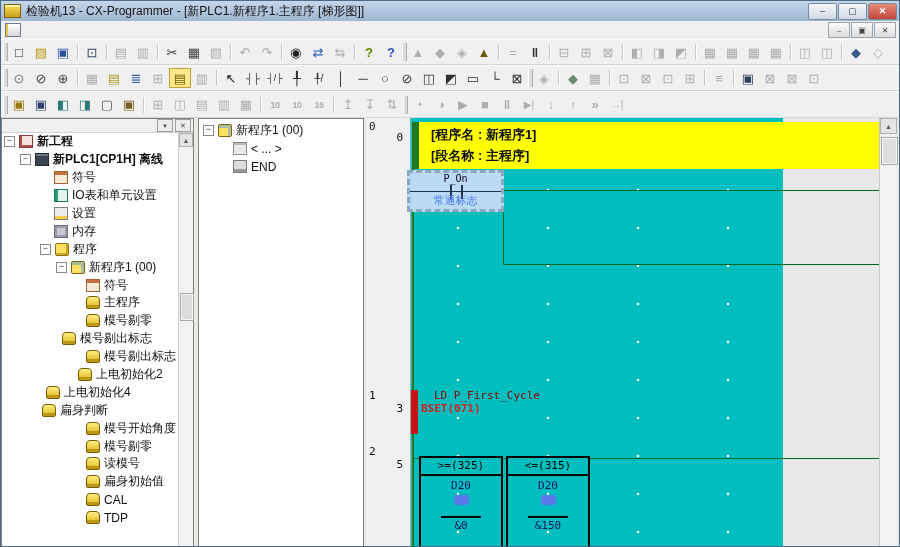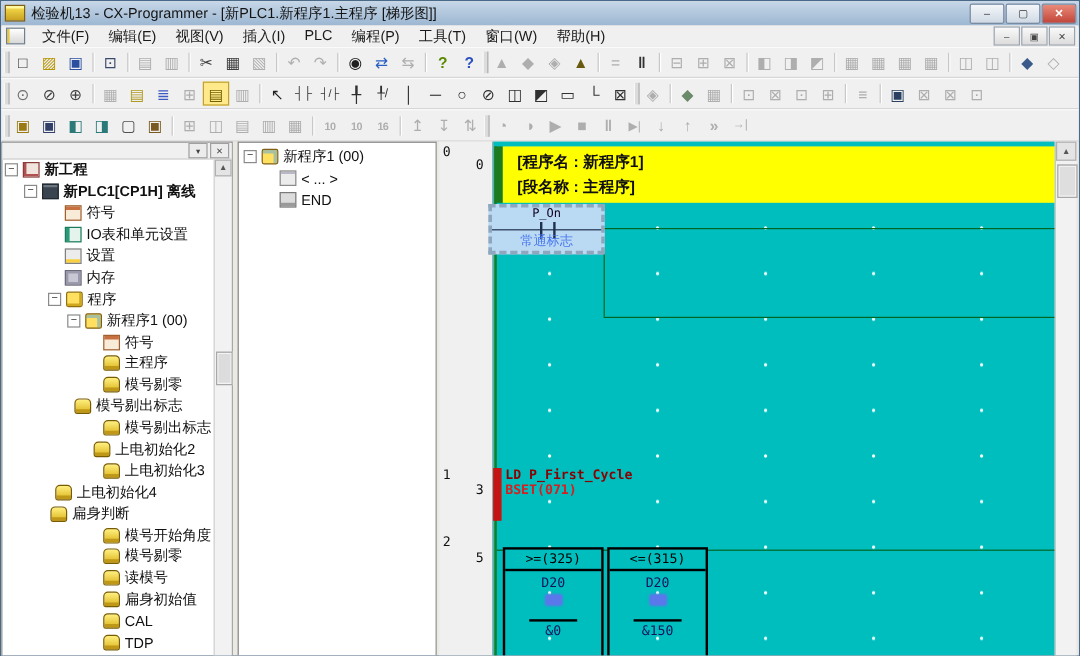--- a/index.html
+++ b/index.html
@@ -75,21 +75,21 @@
     border:1px solid #a8a8a8;box-shadow:inset 0 0 0 1px #f4f4f4;}
   .splitter{position:absolute;top:0;width:4px;height:430px;background:#ece9e2;}
   .midpanel{position:absolute;left:197px;top:0;width:166px;height:430px;background:#fff;
     border:1px solid #808080;box-sizing:border-box;}
   .midtree{position:absolute;left:2px;top:3px;width:160px;}
   
   .ladder{position:absolute;left:365px;top:0;width:535px;height:430px;background:#e8e8e8;}
   .lmargin{position:absolute;left:0;top:0;width:45px;height:430px;background:#f0f0f0;
     border-right:1px solid #a8a8a8;box-sizing:border-box;font-family:"DejaVu Sans Mono",monospace;}
   .rnum{position:absolute;font-size:11px;color:#111;}
-  .lcontent{position:absolute;left:45px;top:0;width:468px;height:430px;background:#00bebe;
+  .lcontent{position:absolute;left:45px;top:0;width:372px;height:430px;background:#00bebe;
     background-image:radial-gradient(circle,#f4ffff 1px,rgba(0,0,0,0) 1.7px);
     background-size:90px 38px;background-position:2px 15px;}
   .busline{position:absolute;left:1px;top:4px;width:2px;height:426px;background:#1e7a1e;}
   .commentbus{position:absolute;left:1px;top:4px;width:7px;height:47px;background:#1e7a1e;}
   .commentband{position:absolute;left:8px;top:4px;width:460px;height:47px;background:#ffff00;}
   .cline{position:absolute;left:12px;font-size:13px;font-weight:bold;color:#101010;white-space:nowrap;}
   .cell{position:absolute;left:-4px;top:52px;width:97px;height:42px;background:#bad9f2;
     border:3px dashed #8fa6bf;box-sizing:border-box;}
   .cell .clabel{position:absolute;left:0;right:0;top:0;text-align:center;
     font-family:"DejaVu Sans Mono",monospace;font-size:10px;color:#102;}
@@ -98,22 +98,22 @@
   .cell .ccomment{position:absolute;left:0;right:0;bottom:1px;text-align:center;font-size:11px;color:#4a78f0;}
   .wire{position:absolute;background:#062;}
   .blk{position:absolute;border:2px solid #000;width:80px;box-sizing:content-box;}
   .blk .bhead{height:16px;line-height:16px;text-align:center;border-bottom:2px solid #000;
     font-family:"DejaVu Sans Mono",monospace;font-size:11px;color:#000;}
   .blk .bop{margin-top:3px;text-align:center;font-family:"DejaVu Sans Mono",monospace;font-size:11px;color:#12125e;}
   .blk .bblob{width:13px;height:8px;margin:4px auto 0;background:#5a78ea;box-shadow:0 0 2px 1px #5a78ea;border-radius:1px;}
   .blk .bval{margin:12px auto 0;text-align:center;width:40px;border-top:2px solid #000;padding-top:1px;
     font-family:"DejaVu Sans Mono",monospace;font-size:11px;color:#12125e;}
   .err1{position:absolute;left:0;top:272px;width:7px;height:44px;background:#c41414;}
-  .mn1{position:absolute;left:10px;top:271px;font-family:"DejaVu Sans Mono",monospace;
-    font-size:11px;font-weight:bold;color:#8b0000;white-space:nowrap;text-align:right;}
+  .mn1{position:absolute;left:23px;top:271px;font-family:"DejaVu Sans Mono",monospace;
+    font-size:11px;font-weight:normal;color:#8b0000;white-space:nowrap;text-align:right;}
   .mn2{position:absolute;left:10px;top:284px;font-family:"DejaVu Sans Mono",monospace;
     font-size:11px;font-weight:bold;color:#d42020;white-space:nowrap;}
   .vscroll{position:absolute;left:513px;top:0;width:17px;height:430px;background:#f2f2f2;border-left:1px solid #c8c8c8;}
   .vscroll .sbtn{width:17px;height:16px;}
   .vthumb{position:absolute;left:1px;top:19px;width:15px;height:26px;background:#dedede;
     border:1px solid #a8a8a8;box-shadow:inset 0 0 0 1px #f6f6f6;}
 </style>
 </head>
 <body>
 
@@ -124,32 +124,20 @@
     <div class="title-text">检验机13 - CX-Programmer - [新PLC1.新程序1.主程序 [梯形图]]</div>
     <div class="winbtns">
       <div class="wbtn">–</div>
       <div class="wbtn">▢</div>
       <div class="wbtn close">✕</div>
     </div>
   </div>
 
   <div class="menubar">
     <div class="mdiicon"></div>
-    <div style="display:flex">
-
-    <div class="menu-item">文件(F)</div>
-        <div class="menu-item">编辑(E)</div>
-        <div class="menu-item">视图(V)</div>
-        <div class="menu-item">插入(I)</div>
-        <div class="menu-item">PLC</div>
-        <div class="menu-item">编程(P)</div>
-        <div class="menu-item">工具(T)</div>
-        <div class="menu-item">窗口(W)</div>
-        <div class="menu-item">帮助(H)</div>
-      </div>
     <div class="mdibtns">
       <div class="mbtn">–</div>
       <div class="mbtn">▣</div>
       <div class="mbtn">✕</div>
     </div>
   </div>
 
   <div class="tbrow tb1">
 
   <span class="tbi grip"></span>
@@ -357,25 +345,20 @@
           <div class="trow" style=";padding-left:84px">
 
           <span class="tico ico-section"></span>
           <span class="tlabel">模号剔出标志</span>
         </div>
           <div class="trow" style=";padding-left:76px">
 
           <span class="tico ico-section"></span>
           <span class="tlabel">上电初始化2</span>
         </div>
-          <div class="trow" style=";padding-left:84px">
-
-          <span class="tico ico-section"></span>
-          <span class="tlabel">上电初始化3</span>
-        </div>
           <div class="trow" style=";padding-left:44px">
 
           <span class="tico ico-section"></span>
           <span class="tlabel">上电初始化4</span>
         </div>
           <div class="trow" style=";padding-left:40px">
 
           <span class="tico ico-section"></span>
           <span class="tlabel">扁身判断</span>
         </div>

